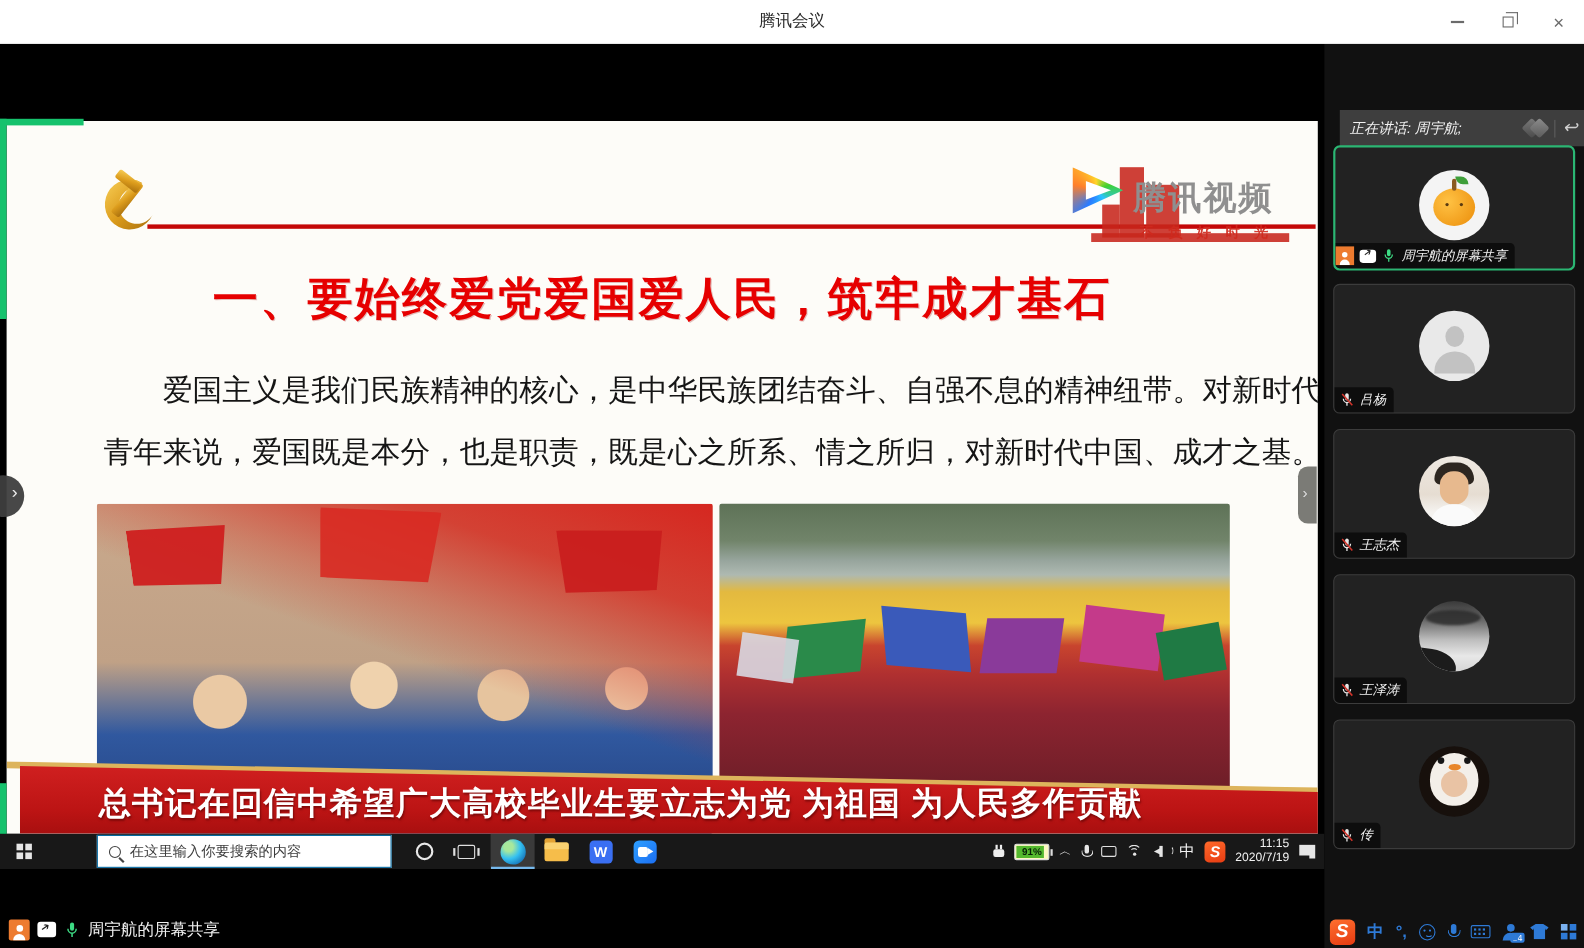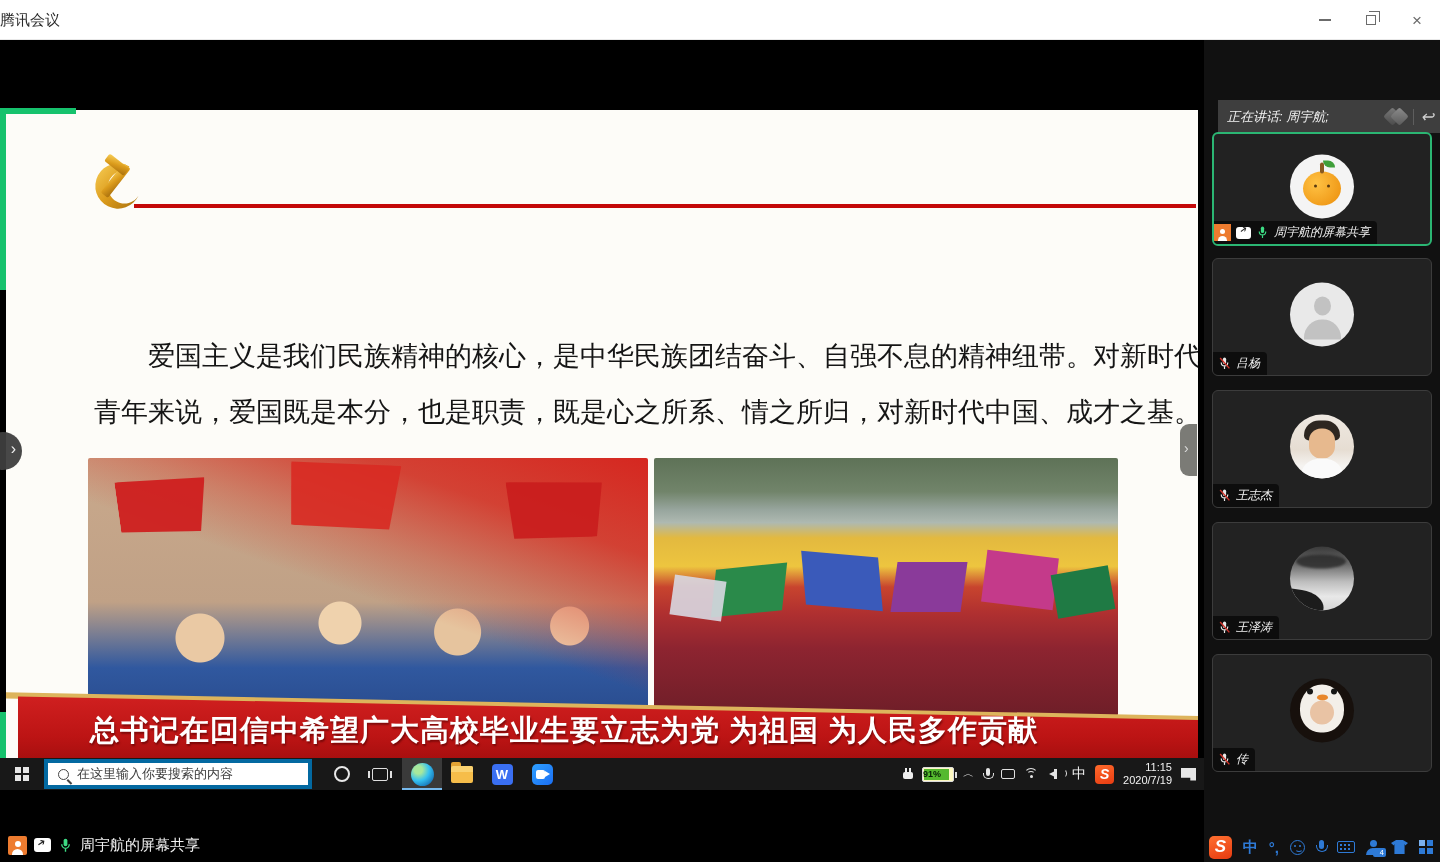--- a/index.html
+++ b/index.html
@@ -3,21 +3,21 @@
 <meta charset="utf-8">
 <style>
   * { margin:0; padding:0; box-sizing:border-box; }
   html,body { width:1440px; height:862px; overflow:hidden; background:#000; }
   body { font-family:"Liberation Sans", sans-serif; position:relative; }
 
   .stage { position:absolute; left:0; top:0; width:1440px; height:862px; background:#000; }
 
   
   .titlebar { position:absolute; left:0; top:0; width:1440px; height:40px; background:#ffffff; border-bottom:1px solid #e8e8e8; }
-  .titlebar .title { position:absolute; left:0; right:0; top:0; height:40px; line-height:40px; text-align:left; font-size:15px; color:#2b2b2b; }
+  .titlebar .title { position:absolute; left:0; right:0; top:0; height:40px; line-height:40px; text-align:center; font-size:15px; color:#2b2b2b; }
   .winctl { position:absolute; top:0; height:40px; width:46px; display:flex; align-items:center; justify-content:center; cursor:default; }
   .winctl.min { right:92px; } .winctl.res { right:46px; } .winctl.cls { right:0; }
   .glyph-min { width:12px; height:2px; background:#6b6b6b; }
   .glyph-res { width:10px; height:10px; border:1.6px solid #6b6b6b; position:relative; background:#fff; }
   .glyph-res::before { content:""; position:absolute; left:2px; top:-5px; width:10px; height:10px; border:1.6px solid #6b6b6b; border-left:none; border-bottom:none; }
   .glyph-cls { color:#6b6b6b; font-size:17px; line-height:1; }
 
   
   .share-area { position:absolute; left:0; top:40px; width:1204px; height:822px; background:#000; }
 
@@ -81,21 +81,21 @@
   .handle-left { position:absolute; left:-16px; top:392px; width:38px; height:38px; border-radius:50%; background:rgba(62,62,62,.95); z-index:6; color:#eee; }
   .handle-left span { position:absolute; right:6px; top:8px; font-size:16px; }
   .handle-right { position:absolute; left:1180px; top:384px; width:17px; height:52px; background:rgba(112,112,106,.92); border-radius:9px 0 0 9px; z-index:6; color:#ddd; }
   .handle-right span { position:absolute; left:4px; top:16px; font-size:14px; }
 
   
   .taskbar { position:absolute; left:0; top:718px; width:1204px; height:32px; background:#181818; display:flex; align-items:center; }
   .startbtn { width:44px; height:32px; display:flex; align-items:center; justify-content:center; }
   .winlogo { width:14px; height:14px; display:grid; grid-template-columns:6px 6px; grid-template-rows:6px 6px; gap:2px; }
   .winlogo i { background:#e6e6e6; }
-  .searchbox { width:268px; height:30px; background:#fff; border:4px solid #0369a1; display:flex; align-items:center; gap:8px; padding-left:10px; }
+  .searchbox { width:268px; height:30px; background:#fff; border:1px solid #0369a1; display:flex; align-items:center; gap:8px; padding-left:10px;margin-left:44px; }
   .mag { width:11px; height:11px; border:1.8px solid #444; border-radius:50%; position:relative; flex:0 0 auto; }
   .mag::after { content:""; position:absolute; left:9px; top:9px; width:6px; height:1.8px; background:#444; transform:rotate(45deg); transform-origin:0 0; }
   .search-text { font-size:13px; color:#3c3c3c; white-space:nowrap; }
   .cortana { width:16px; height:16px; border:2px solid #e8e8e8; border-radius:50%; margin-left:22px; }
   .taskview { margin-left:22px; width:16px; height:13px; border:1.6px solid #e0e0e0; border-radius:2px; position:relative; }
   .taskview::before { content:""; position:absolute; left:-5px; top:2px; width:2px; height:7px; background:#e0e0e0; }
   .taskview::after { content:""; position:absolute; right:-5px; top:2px; width:2px; height:7px; background:#e0e0e0; }
   .task-app { width:40px; height:32px; display:flex; align-items:center; justify-content:center; position:relative; }
   .task-app.active { background:#3a3a3a; box-shadow:inset 0 -2px 0 #76b9ed; }
   .edge-ic { width:23px; height:23px; border-radius:50%; background:radial-gradient(circle at 32% 30%, #a8e89c 0 18%, #35c1f1 48%, #0c59a4 92%); }
@@ -104,21 +104,21 @@
   .folder-ic::after { content:""; position:absolute; left:0; top:0; width:22px; height:6px; background:#fad271; border-radius:2px 2px 0 0; }
   .wps-ic { width:21px; height:21px; background:#3a6ff2; border-radius:4px; color:#fff; font-weight:800; font-size:13px; display:flex; align-items:center; justify-content:center; }
   .meet-ic { width:21px; height:21px; background:linear-gradient(135deg,#2ea0ff,#1b6ef3); border-radius:5px; position:relative; }
   .meet-ic::before { content:""; position:absolute; left:4px; top:6px; width:9px; height:9px; background:#fff; border-radius:2px; }
   .meet-ic::after { content:""; position:absolute; left:13px; top:7px; border-left:5px solid #fff; border-top:3.5px solid transparent; border-bottom:3.5px solid transparent; }
 
   .tray { position:absolute; right:8px; top:0; height:32px; display:flex; align-items:center; gap:9px; }
   .plug { width:10px; height:12px; position:relative; }
   .plug::before { content:""; position:absolute; left:2px; top:0; width:2px; height:4px; background:#eee; box-shadow:4px 0 0 #eee; }
   .plug::after { content:""; position:absolute; left:0; top:4px; width:10px; height:7px; background:#eee; border-radius:2px; }
-  .battery { width:32px; height:15px; border:1.5px solid #dcdcdc; border-radius:2px; background:#fef9c3; position:relative; display:flex; align-items:center; justify-content:flex-start; }
+  .battery { width:32px; height:15px; border:1.5px solid #dcdcdc; border-radius:2px; background:#fef9c3; position:relative; display:flex; align-items:center; justify-content:center; }
   .battery::after { content:""; position:absolute; right:-4px; top:4px; width:2.5px; height:6px; background:#dcdcdc; }
   .battfill { position:absolute; inset:1px 4px 1px 1px; background:#55b92e; }
   .battpct { position:relative; z-index:2; font-size:9px; font-weight:700; color:#052005; }
   .chev-up { color:#dcdcdc; font-size:11px; transform:translateY(-1px); }
   .tray-mic { width:9px; height:13px; position:relative; }
   .tray-mic::before { content:""; position:absolute; left:2.5px; top:0; width:4px; height:8px; background:#e6e6e6; border-radius:2px; }
   .tray-mic::after { content:""; position:absolute; left:0; top:5px; width:9px; height:5px; border:1.4px solid #e6e6e6; border-top:none; border-radius:0 0 5px 5px; }
   .tray-dev { width:14px; height:10px; border:1.5px solid #e0e0e0; border-radius:2px; }
   .wifi { width:16px; height:12px; position:relative; overflow:hidden; }
   .wifi i { position:absolute; border:1.6px solid #e4e4e4; border-radius:50%; border-bottom-color:transparent; border-left-color:transparent; border-right-color:transparent; }
@@ -240,21 +240,33 @@
               <stop offset="0.5" stop-color="#dc9c1c"></stop>
               <stop offset="1" stop-color="#a9700e"></stop>
         </linearGradient>
           </defs>
         <path d="M46 12 A 22 22 0 1 0 55 40 A 16 16 0 1 1 41 16 Z" fill="url(#gold)"></path>
         <rect x="28" y="8" width="9" height="36" rx="2" transform="rotate(38 33 26)" fill="url(#gold)"></rect>
         <rect x="22" y="6" width="24" height="9" rx="2" transform="rotate(38 34 10)" fill="url(#gold)"></rect>
       </svg>
       <div class="redline"></div>
 
-
+      <div class="brandmark">
+        <div class="wm wm1"></div>
+        <div class="wm wm2"></div>
+        <div class="wm wm3"></div>
+        <div class="wm wm4"></div>
+        <div class="brand-icon">
+            <div class="inner"></div>
+          </div>
+        <div class="brand-name">腾讯视频</div>
+        <div class="brand-tag">不负好时光</div>
+      </div>
+
+      <div class="slide-heading">一、要始终爱党爱国爱人民，筑牢成才基石</div>
 
       <div class="slide-body">
         <div class="l1">爱国主义是我们民族精神的核心，是中华民族团结奋斗、自强不息的精神纽带。对新时代中国</div>
         <div class="l2">青年来说，爱国既是本分，也是职责，既是心之所系、情之所归，对新时代中国、成才之基。</div>
       </div>
 
       <div class="photo photo-left">
         <div class="flag f1"></div>
         <div class="flag f2"></div>
         <div class="flag f3"></div>

